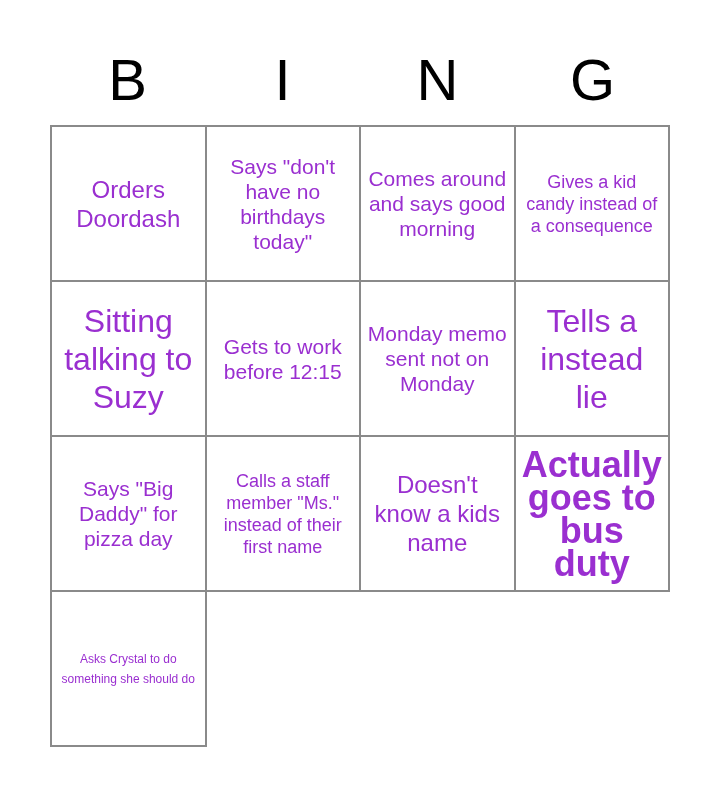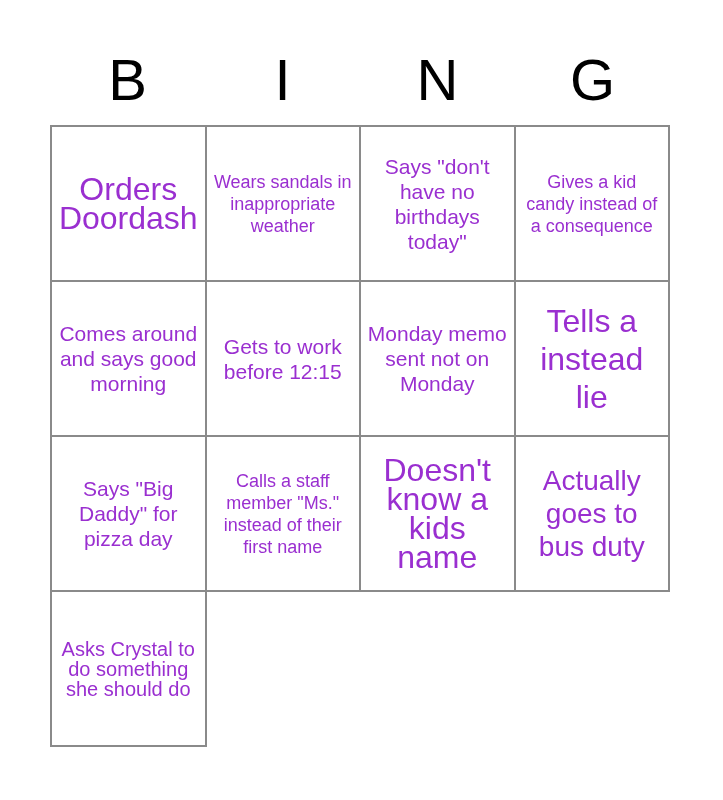--- a/index.html
+++ b/index.html
@@ -64,55 +64,55 @@
     color: #9a2fd0;
     font-family: "Liberation Sans", sans-serif;
     font-weight: 400;
     overflow: hidden;
   }
   .cell span {
     display: block;
     width: 100%;
   }
   
-  .fs-xs { font-size: 20px; line-height: 20px; }
+  .fs-xs { font-size: 12px; line-height: 20px; }
   .fs-sm { font-size: 18px; line-height: 22px; }
   .fs-md { font-size: 21px; line-height: 25px; }
-  .fs-lg { font-size: 32px; line-height: 29px; }
-  .fs-xl { font-size: 28px; line-height: 33px; }
+  .fs-lg { font-size: 24px; line-height: 29px; }
+  .fs-xl { font-size: 36px; line-height: 33px; font-weight: bold; }
   .fs-xxl { font-size: 32px; line-height: 38px; }
 </style>
 </head>
 <body>
 
 <div class="bingo-page">
 
   <div class="header-row">
     <div class="header-cell">B</div>
     <div class="header-cell">I</div>
     <div class="header-cell">N</div>
     <div class="header-cell">G</div>
   </div>
 
   <div class="grid">
     <div class="cell fs-lg">
         <span>Orders Doordash</span>
       </div>
-    <div class="cell fs-sm">
-        <span>Wears sandals in inappropriate weather</span>
-      </div>
     <div class="cell fs-md">
         <span>Says "don't have no birthdays today"</span>
       </div>
 
+    <div class="cell fs-md">
+        <span>Comes around and says good morning</span>
+      </div>
     <div class="cell fs-sm">
         <span>Gives a kid candy instead of a consequence</span>
       </div>
-    <div class="cell fs-md">
-        <span>Comes around and says good morning</span>
+    <div class="cell fs-xxl">
+        <span>Sitting talking to Suzy</span>
       </div>
     <div class="cell fs-md">
         <span>Gets to work before 12:15</span>
       </div>
 
     <div class="cell fs-md">
         <span>Monday memo sent not on Monday</span>
       </div>
     <div class="cell fs-xxl">
         <span>Tells a instead lie</span>

